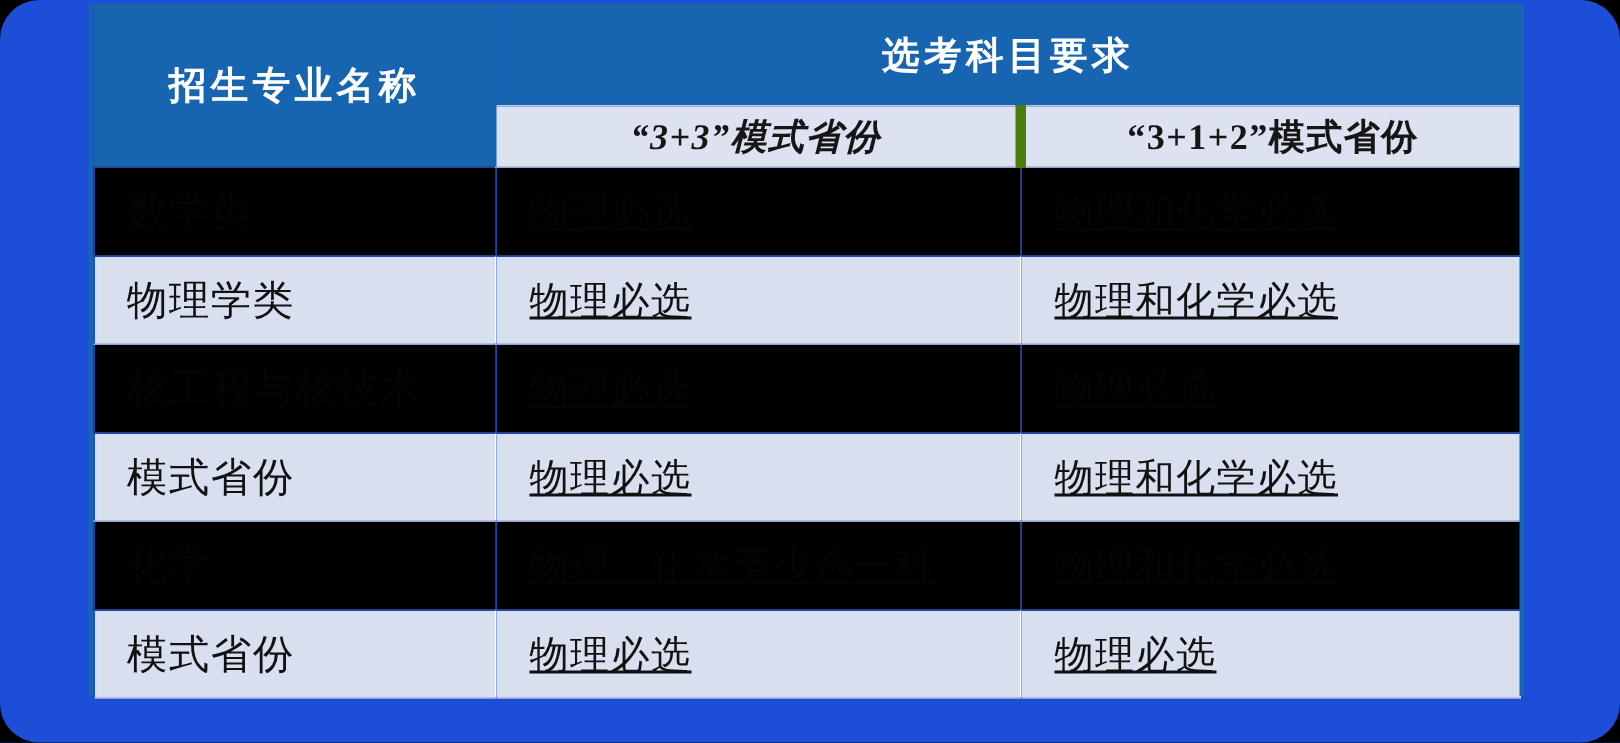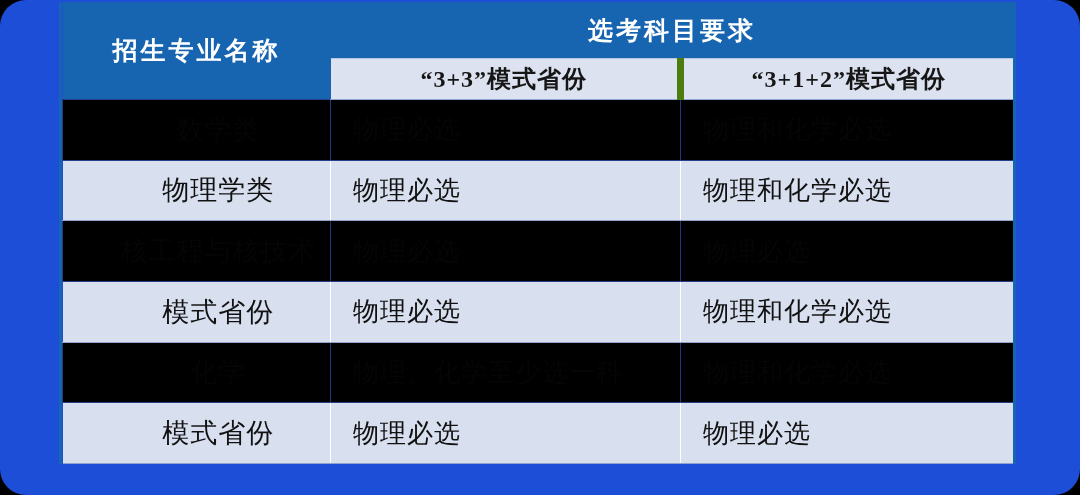--- a/index.html
+++ b/index.html
@@ -51,38 +51,38 @@
     text-align: center;
     letter-spacing: 3px;
     border: none;
     padding: 0;
     vertical-align: middle;
   }
   .hdr-major {
     height: 96px;
   }
   .hdr-group {
-    height: 56px;
+    height: 68px;
   }
 
   .sub-cell {
     background: #dde2f0;
     color: #161616;
     font-size: 24px;
     font-weight: 700;
     text-align: center;
     letter-spacing: 1px;
     height: 40px;
     padding: 0;
     border-left: 7px solid #4d7c0f;
     border-top: 1px solid #b9c4de;
     border-bottom: 1px solid #8fa3cc;
     vertical-align: middle;
   }
-  .sub-cell:first-child { border-left: none; }
+  .sub-cell:first-child { border-left: none; font-style: italic; }
 
   
   tr.row-light td {
     background: #d8dfef;
     color: #111111;
   }
   tr.row-dark td {
     background: #000000;
     color: #050505;
   }
@@ -99,25 +99,25 @@
     overflow: hidden;
     letter-spacing: 1px;
   }
   tr.row-dark td.cell {
     border-left: 1px solid #1d3a80;
     border-top: 1px solid #25408a;
     border-bottom: 1px solid #25408a;
   }
   td.cell.first {
     border-left: none;
-    padding-left: 44px;
+    padding-left: 22px;
     font-size: 27px;
-    text-align: center;
   }
   td.cell.pad-sub {
+    text-decoration: underline;
   }
 
   
   .rail {
     position: absolute;
     top: 0;
     width: 3px;
     height: 462px;
     background: #1765b0;
   }

